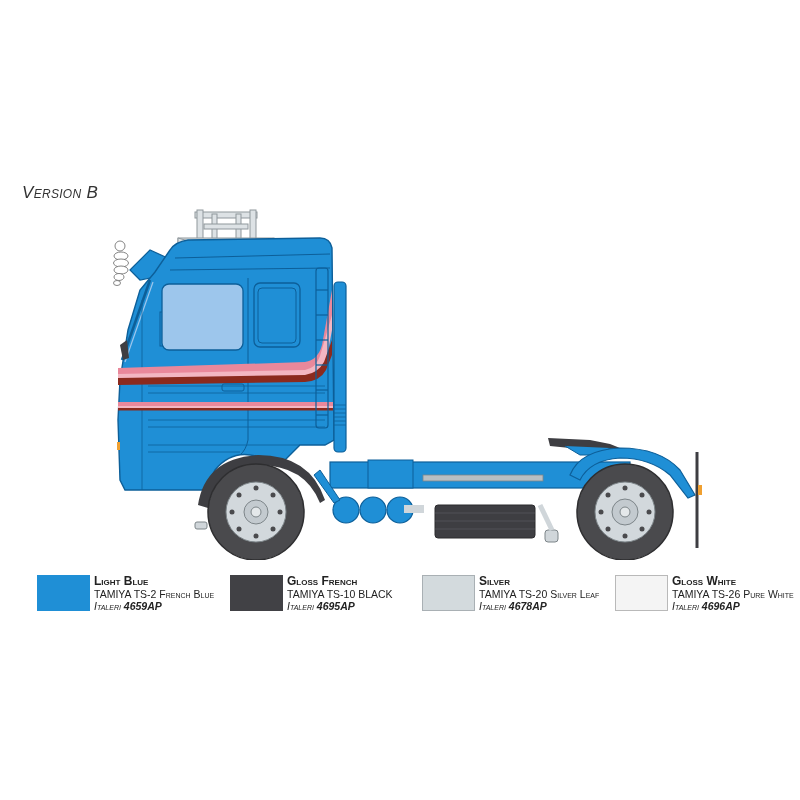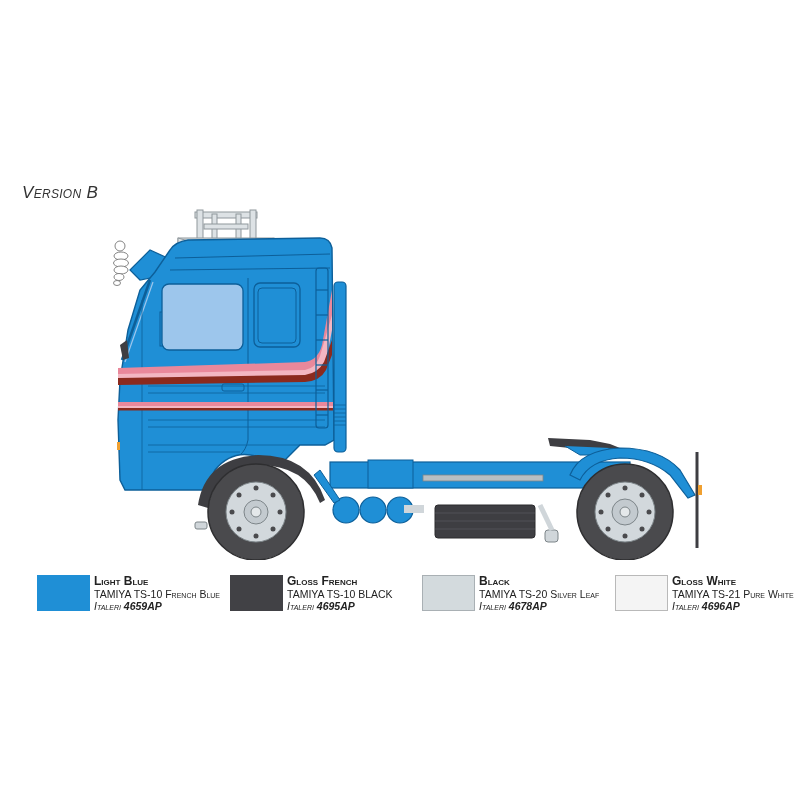--- a/index.html
+++ b/index.html
@@ -183,41 +183,41 @@
         <circle cx="608" cy="495" r="2.5"></circle>
     </g>
   </g>
 </svg>
 
 <div class="legend">
   <div class="legend-item" style="left:37px;">
     <div class="swatch" style="background:#1f8fd6;border:1px solid #1f8fd6;"></div>
     <div class="legend-text">
       <span class="legend-name">Light Blue</span>
-      <span class="legend-tamiya">TAMIYA TS-10 French Blue</span>
+      <span class="legend-tamiya">TAMIYA TS-2 French Blue</span>
       <span class="legend-italeri"><span>Italeri</span> <b>4659AP</b></span>
     </div>
   </div>
   <div class="legend-item" style="left:230px;">
     <div class="swatch" style="background:#414145;border:1px solid #414145;"></div>
     <div class="legend-text">
       <span class="legend-name">Gloss French</span>
       <span class="legend-tamiya">TAMIYA TS-10 BLACK</span>
       <span class="legend-italeri"><span>Italeri</span> <b>4695AP</b></span>
     </div>
   </div>
   <div class="legend-item" style="left:422px;">
     <div class="swatch" style="background:#d3dadd;border:1px solid #a9b0b4;"></div>
     <div class="legend-text">
-      <span class="legend-name">Black</span>
+      <span class="legend-name">Silver</span>
       <span class="legend-tamiya">TAMIYA TS-20 Silver Leaf</span>
       <span class="legend-italeri"><span>Italeri</span> <b>4678AP</b></span>
     </div>
   </div>
   <div class="legend-item" style="left:615px;">
     <div class="swatch" style="background:#f4f4f4;border:1px solid #b9b9b9;"></div>
     <div class="legend-text">
       <span class="legend-name">Gloss White</span>
-      <span class="legend-tamiya">TAMIYA TS-21 Pure White</span>
+      <span class="legend-tamiya">TAMIYA TS-26 Pure White</span>
       <span class="legend-italeri"><span>Italeri</span> <b>4696AP</b></span>
     </div>
   </div>
 </div>
 
 </body></html>

